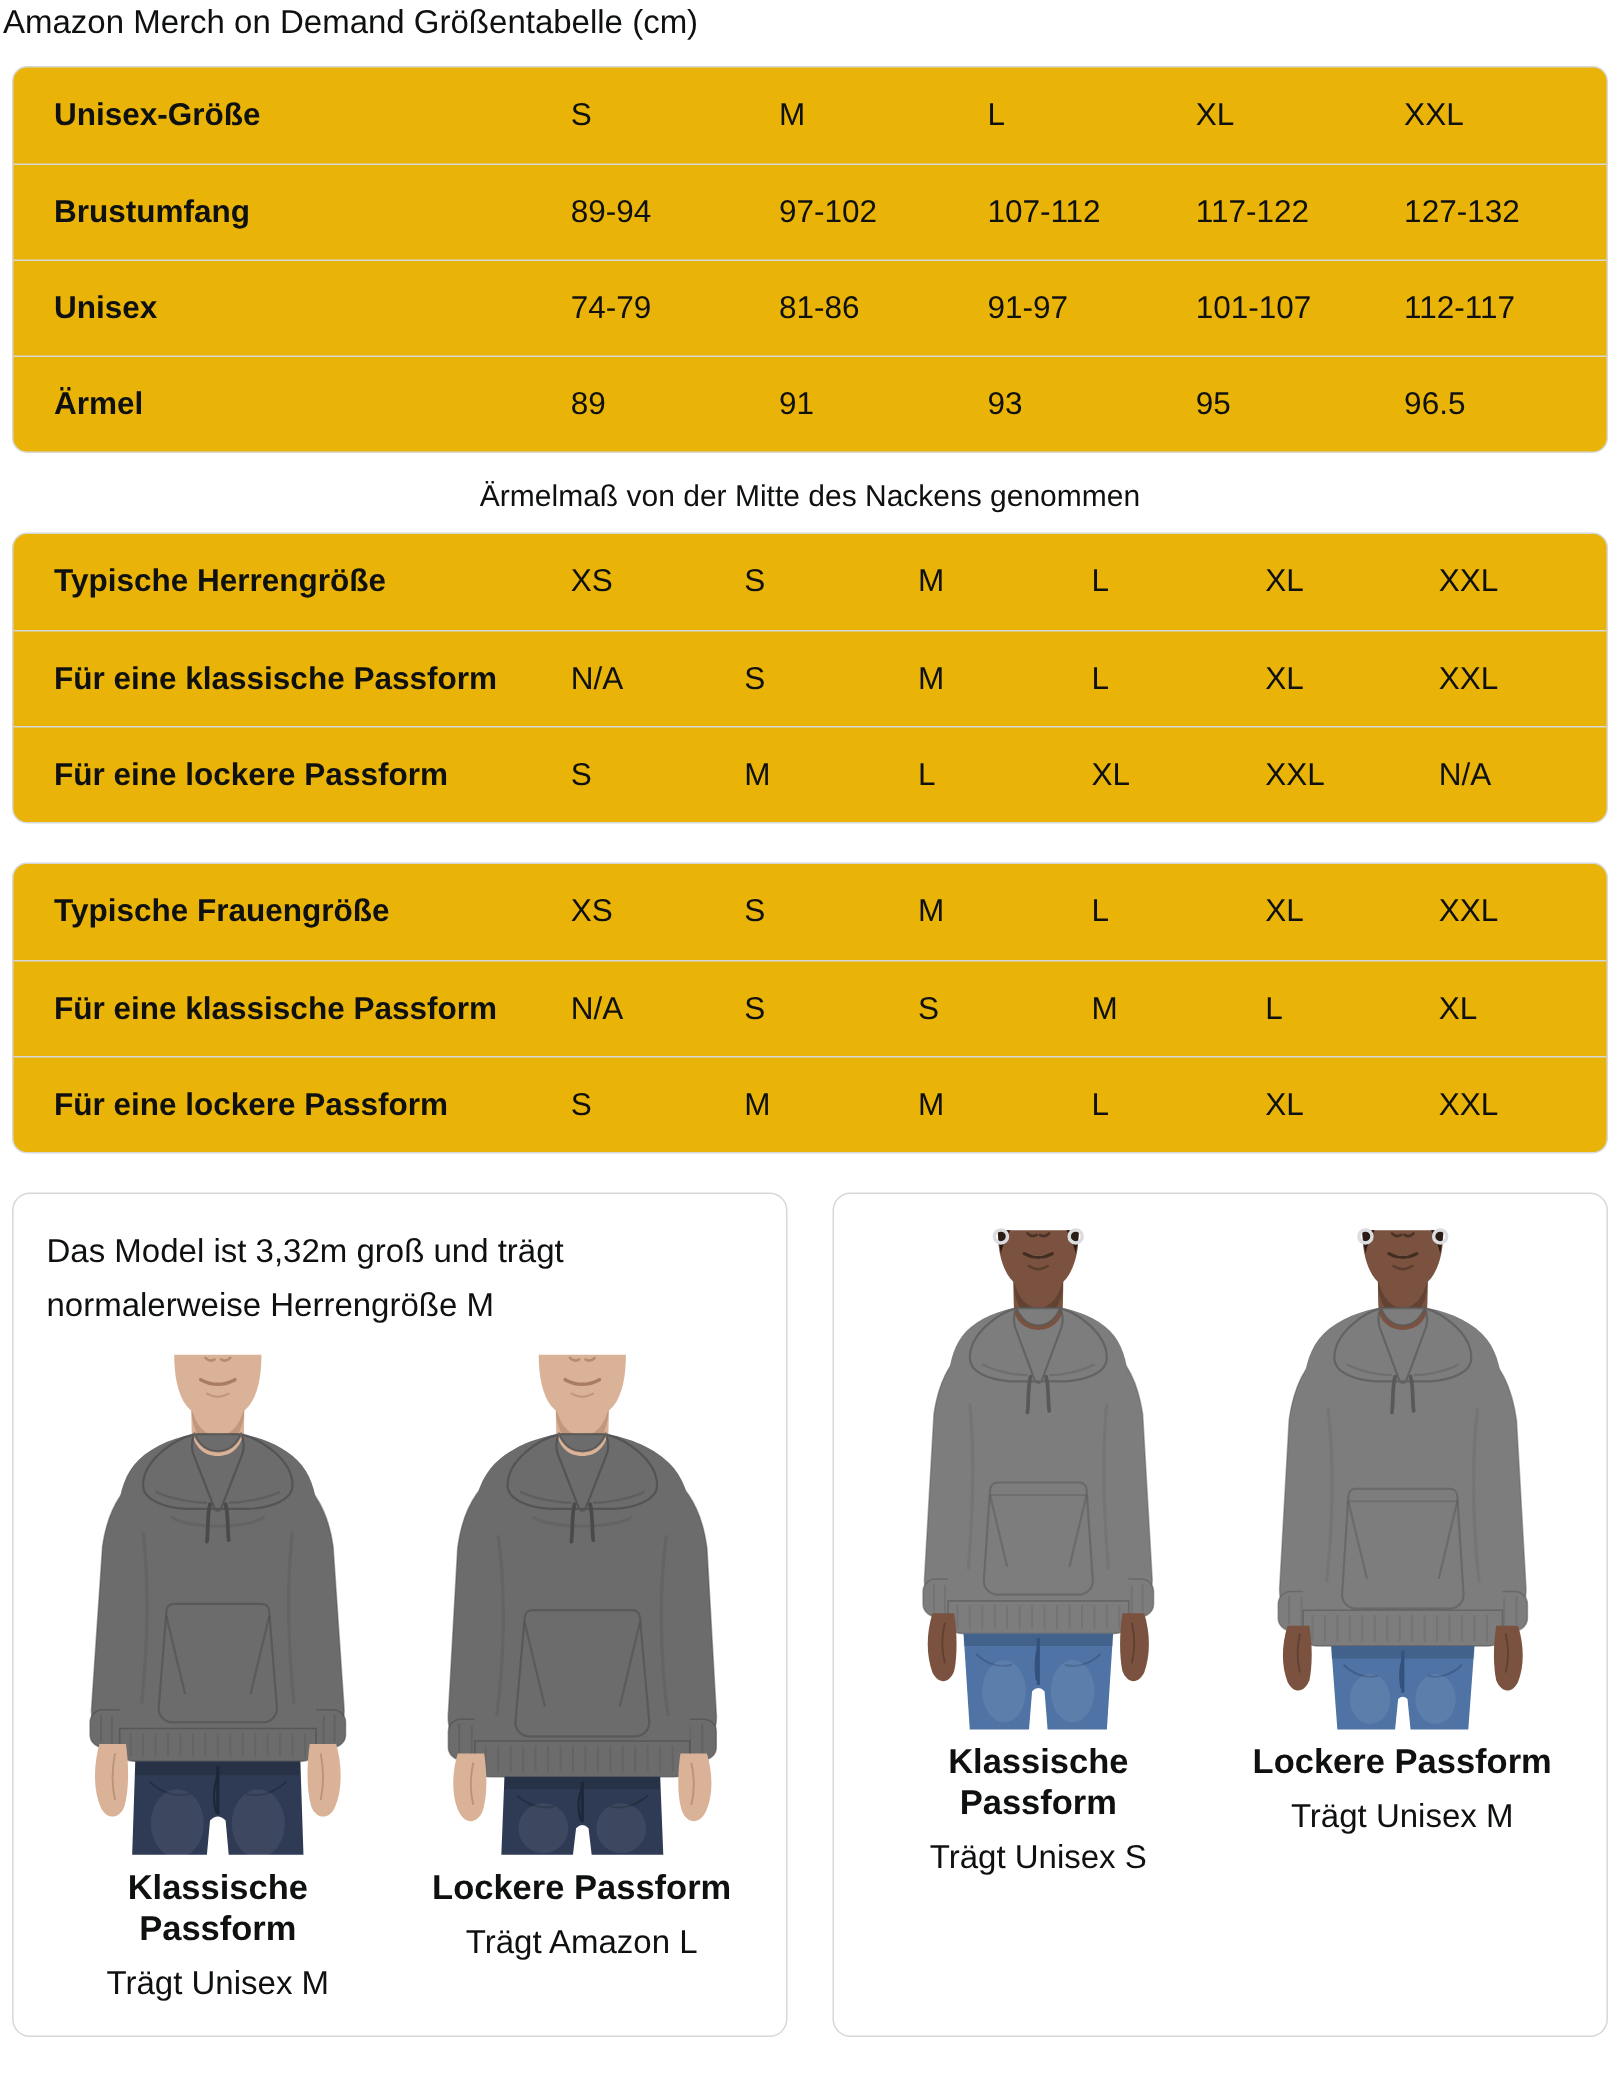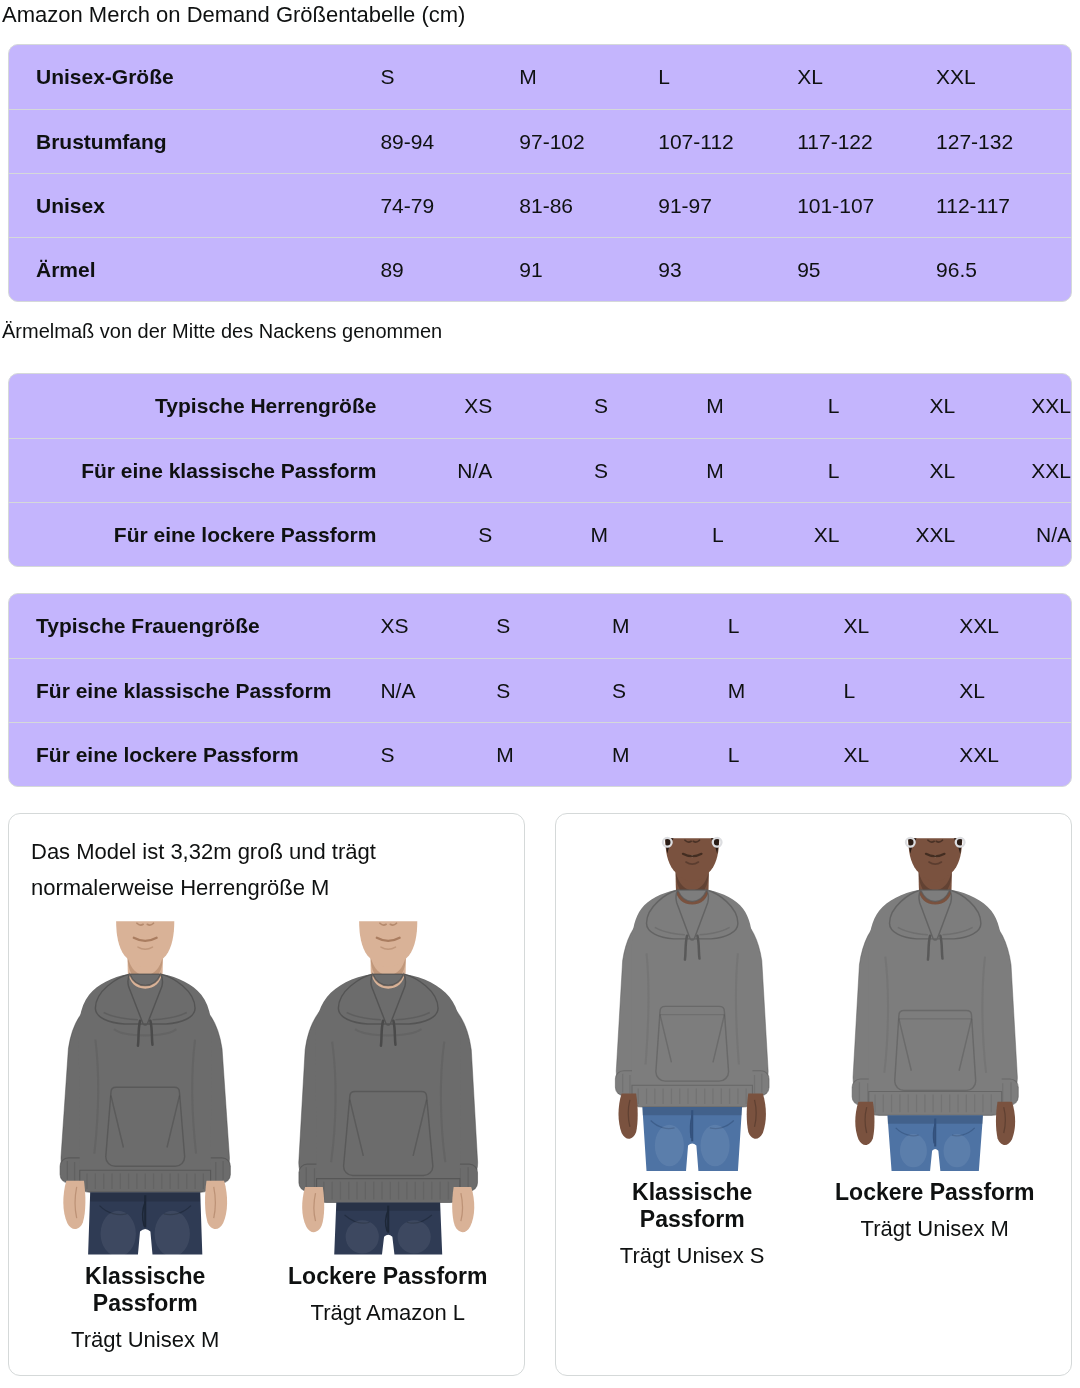--- a/index.html
+++ b/index.html
@@ -16,44 +16,45 @@
     font-weight: 400;
     margin: 0 0 16px 2px;
     color: var(--text, #0f1111);
   }
 
   .size-table {
     border: 1px solid var(--border, #d5d9d9);
     border-radius: 10px;
     margin: 0 8px;
     overflow: hidden;
-    background: #c4b5fd;
+    background: #eab308;
   }
   .trow {
     display: grid;
     height: 64px;
     align-items: center;
     font-size: 21px;
   }
   .trow + .trow { border-top: 1px solid var(--border, #d5d9d9); }
   .cols5 { grid-template-columns: 34.6% repeat(5, 1fr); }
   .cols6 { grid-template-columns: 34.6% repeat(6, 1fr); }
   .cell { padding-left: 4px; white-space: nowrap; }
   .cell.label { font-weight: 700; padding-left: 27px; }
 
   p.note {
     font-size: 20px;
-    margin: 18px 2px 30px;
+    margin: 18px 2px 12px;
+    text-align: center;
   }
   h2.section-heading {
     font-size: 22px;
     font-weight: 400;
     margin: 0 0 20px 2px;
   }
-  .size-table.mens { margin-bottom: 26px; text-align: right; }
+  .size-table.mens { margin-bottom: 26px; }
 
   .cards {
     display: flex;
     gap: 30px;
     margin: 26px 8px 0;
   }
   .card {
     flex: 1;
     border: 1px solid var(--border, #d5d9d9);
     border-radius: 12px;

